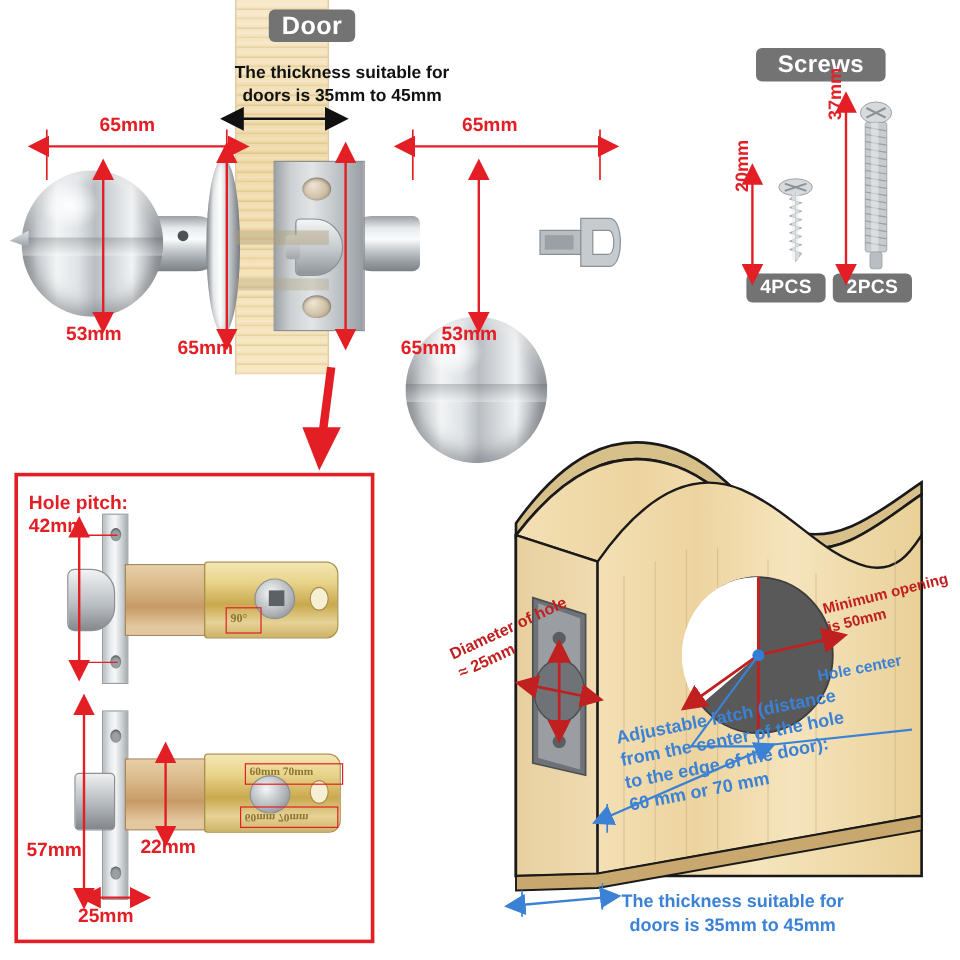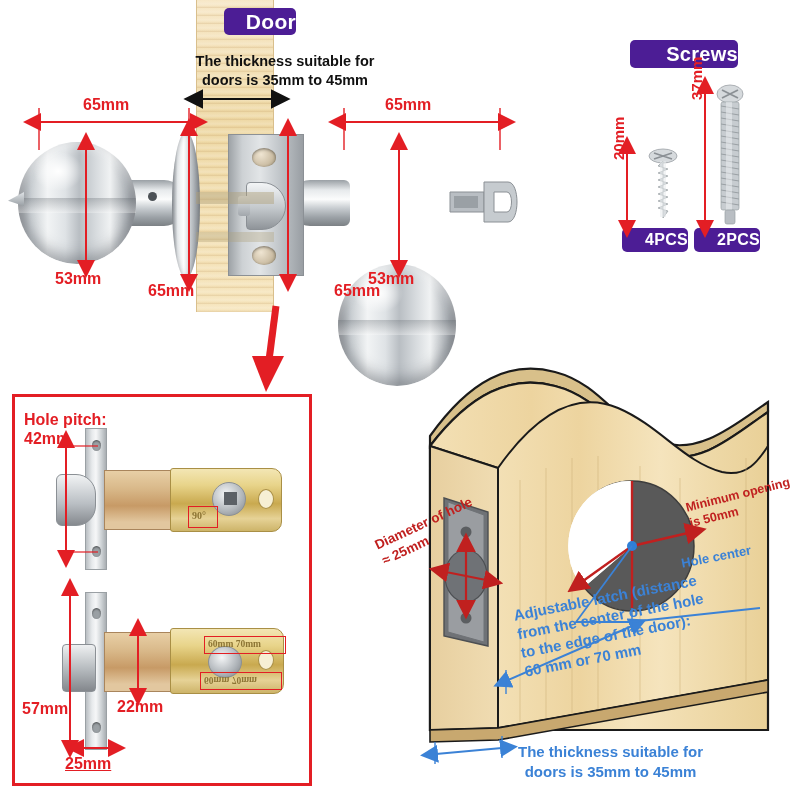--- a/index.html
+++ b/index.html
@@ -7,22 +7,22 @@
     width: 800px; height: 800px;
     background: #ffffff;
     font-family: "Liberation Sans", sans-serif;
     overflow: hidden;
   }
   #stage { position: relative; width: 800px; height: 800px; background:#fff; }
 
   
   .abs { position: absolute; }
   .badge {
-    background:#4c1d95; color:#fff; font-weight:bold;
-    border-radius:5px; display:flex; align-items:center; justify-content:flex-end;
+    background:#737373; color:#fff; font-weight:bold;
+    border-radius:5px; display:flex; align-items:center; justify-content:center;
     letter-spacing:.3px; line-height:1;
   }
   .dimlabel { color:#E31E24; font-weight:bold; white-space:nowrap; }
   .bluelabel { color:#3B82D6; font-weight:bold; white-space:nowrap; }
   .blacklabel { color:#111; font-weight:bold; white-space:nowrap; text-align:center; }
   .wood-v {
     background:
       repeating-linear-gradient(0deg,
         rgba(185,145,90,.26) 0px, rgba(185,145,90,0) 2px,
         rgba(255,255,255,.20) 4px, rgba(185,145,90,0) 8px),
@@ -301,21 +301,21 @@
 
     <line x1="70" y1="594" x2="70" y2="742" stroke="#E31E24" stroke-width="2" marker-start="url(#rd-s)" marker-end="url(#rd-e)"></line>
 
     <line x1="138" y1="634" x2="138" y2="690" stroke="#E31E24" stroke-width="2" marker-start="url(#rd-s)" marker-end="url(#rd-e)"></line>
 
     <line x1="82" y1="748" x2="110" y2="748" stroke="#E31E24" stroke-width="2" marker-start="url(#rd-s)" marker-end="url(#rd-e)"></line>
   </svg>
 
   <div class="abs dimlabel" style="left:22px; top:700px; font-size:16px;">57mm</div>
   <div class="abs dimlabel" style="left:117px; top:698px; font-size:16px;">22mm</div>
-  <div class="abs dimlabel" style="left:65px; top:755px; font-size:16px;text-decoration:underline;">25mm</div>
+  <div class="abs dimlabel" style="left:65px; top:755px; font-size:16px;">25mm</div>
 
   <svg class="abs" style="left:340px; top:350px;" width="460" height="450">
     <defs>
       <linearGradient id="woodFace" x1="0" y1="0" x2="1" y2="0">
         <stop offset="0%" stop-color="#f3e0b5"></stop>
         <stop offset="30%" stop-color="#edd49f"></stop>
         <stop offset="60%" stop-color="#f5e4bd"></stop>
         <stop offset="100%" stop-color="#e9d097"></stop>
       </linearGradient>
       <linearGradient id="woodSide" x1="0" y1="0" x2="1" y2="0">

